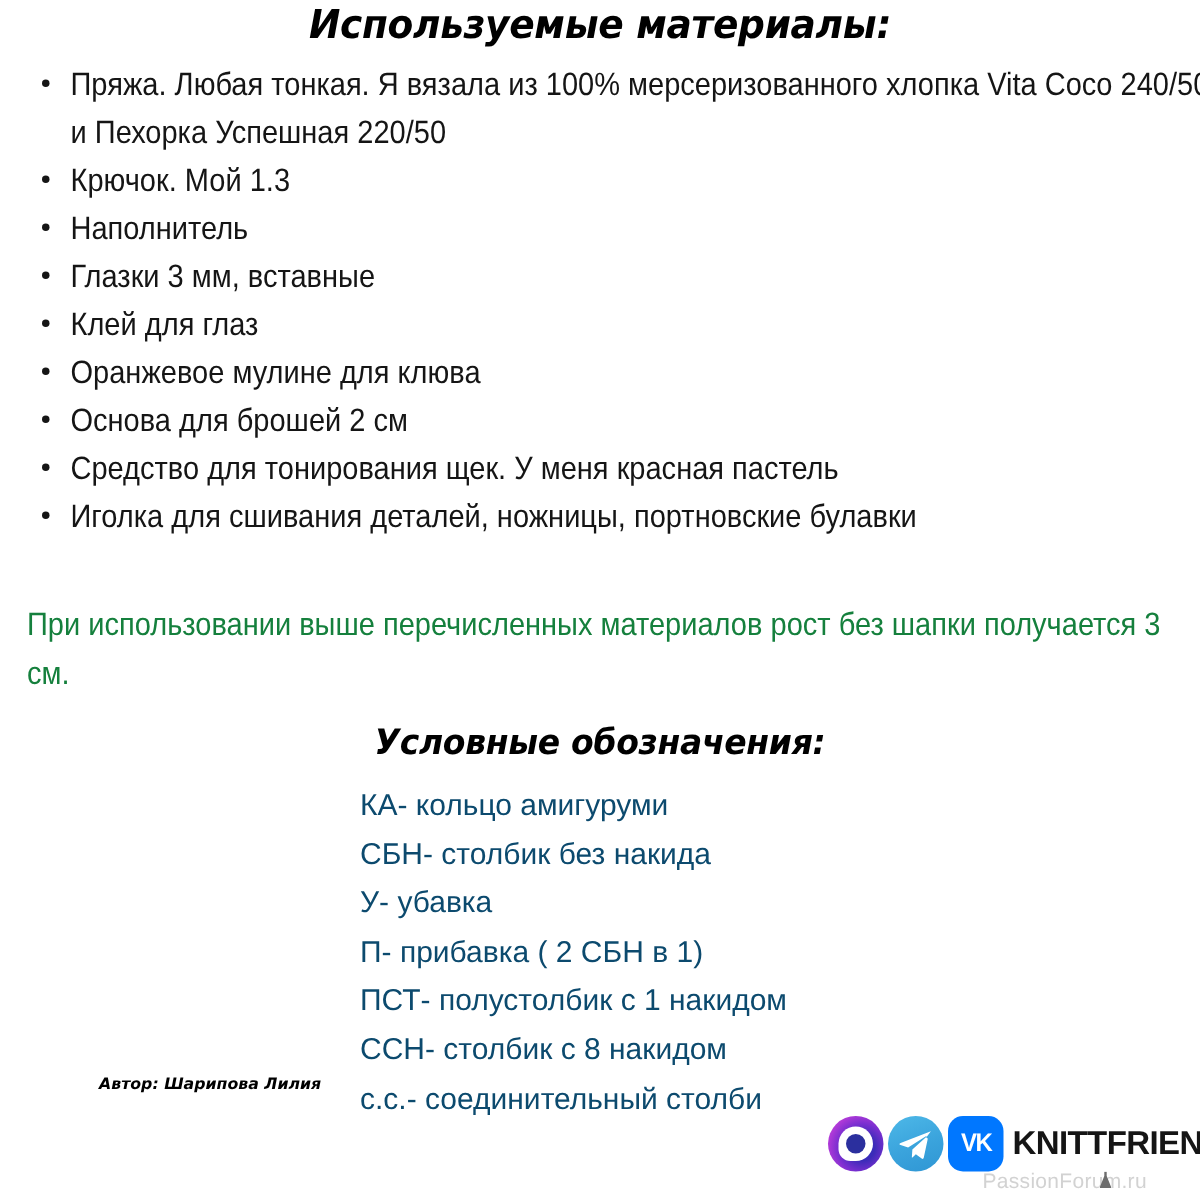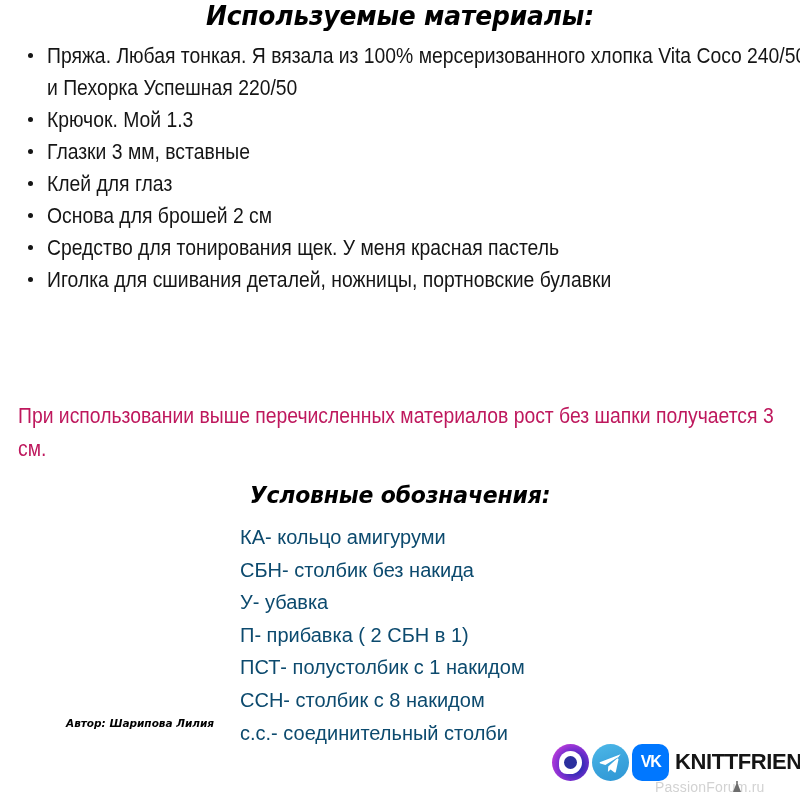--- a/index.html
+++ b/index.html
@@ -98,21 +98,21 @@
   }
 
   
   .note {
     position: absolute;
     left: 18px;
     top: 400px;
     width: 780px;
     font-size: 21.5px;
     line-height: 33px;
-    color: #be185d;
+    color: #15803d;
     font-family: "Liberation Sans Narrow", "Liberation Sans", sans-serif;
   }
   .note .txt {
     display: block;
     transform: scaleX(0.9);
     transform-origin: left center;
     width: 860px;
   }
 
   
@@ -258,25 +258,33 @@
     <li class="wrap">
       <span class="bullet"></span>
       <span class="txt">Пряжа. Любая тонкая. Я вязала из 100% мерсеризованного хлопка Vita Coco 240/50 и Пехорка Успешная 220/50</span>
     </li>
     <li>
       <span class="bullet"></span>
       <span class="txt">Крючок. Мой 1.3</span>
     </li>
     <li>
       <span class="bullet"></span>
+      <span class="txt">Наполнитель</span>
+    </li>
+    <li>
+      <span class="bullet"></span>
       <span class="txt">Глазки 3 мм, вставные</span>
     </li>
     <li>
       <span class="bullet"></span>
       <span class="txt">Клей для глаз</span>
+    </li>
+    <li>
+      <span class="bullet"></span>
+      <span class="txt">Оранжевое мулине для клюва</span>
     </li>
     <li>
       <span class="bullet"></span>
       <span class="txt">Основа для брошей 2 см</span>
     </li>
     <li>
       <span class="bullet"></span>
       <span class="txt">Средство для тонирования щек. У меня красная пастель</span>
     </li>
     <li>

